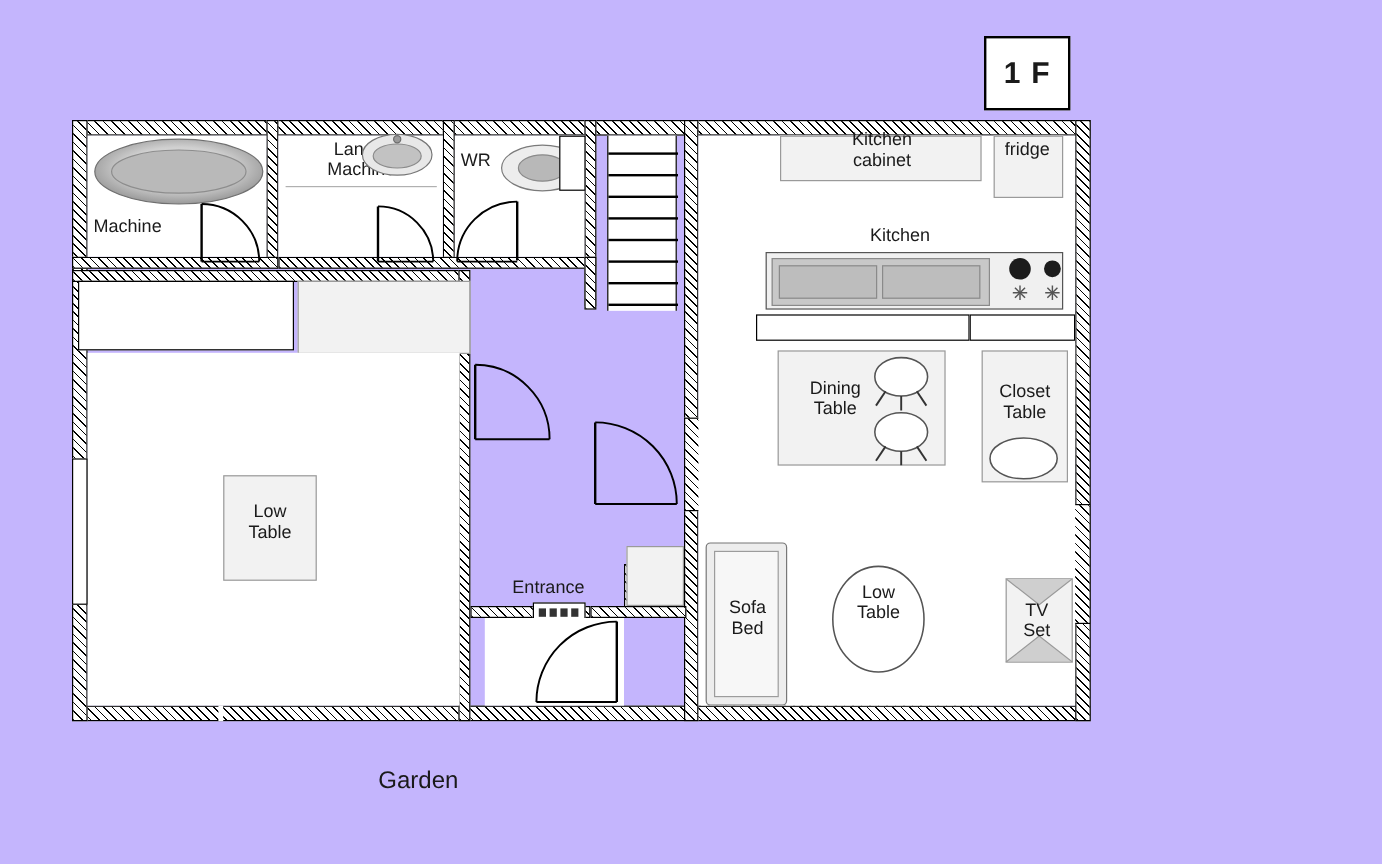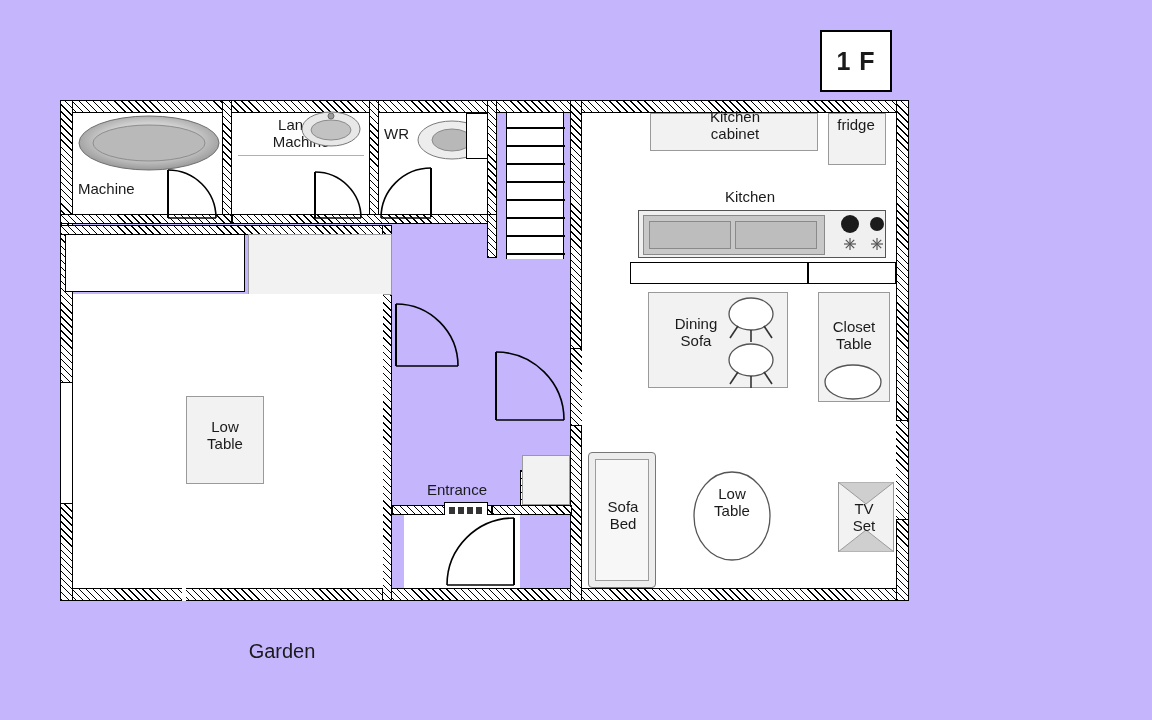--- a/index.html
+++ b/index.html
@@ -57,21 +57,21 @@
     background: #fff;
     display: flex; align-items: center; justify-content: center;
     font-size: 25px; font-weight: bold;
     letter-spacing: 1px;
   }
 
   .caption {
     position: absolute;
     font-size: 20px;
     color: #1a1a1a;
-    text-align: center;
+    text-align: right;
   }
 
   
   .stair-line { position: absolute; background: #000; height: 1.5px; }
 </style>
 </head>
 <body>
 
 <div id="canvas">
 
@@ -252,21 +252,21 @@
       <line x1="36.8" y1="27.8" x2="45.2" y2="36.2"></line>
         <line x1="45.2" y1="27.8" x2="36.8" y2="36.2"></line>
     </g>
   </svg>
 
   <div class="abs" style="left:630px; top:262px; width:178px; height:22px; background:#fff; border:1.5px solid #000;"></div>
   <div class="abs" style="left:808px; top:262px; width:88px; height:22px; background:#fff; border:1.5px solid #000;"></div>
 
   <div class="abs fill-light" style="left:648px; top:292px; width:140px; height:96px;"></div>
   <div class="lbl" style="left:648px; top:315px; width:96px;">Dining
-Sofa</div>
+Table</div>
 
   <svg class="abs" style="left:726px; top:296px; width:60px; height:92px;" viewBox="0 0 60 92">
     <ellipse cx="25" cy="18" rx="22" ry="16" fill="#fff" stroke="#555" stroke-width="1.3"></ellipse>
     <line x1="12" y1="30" x2="4" y2="42" stroke="#333" stroke-width="1.6"></line>
     <line x1="25" y1="34" x2="25" y2="46" stroke="#333" stroke-width="1.6"></line>
     <line x1="38" y1="30" x2="46" y2="42" stroke="#333" stroke-width="1.6"></line>
     <ellipse cx="25" cy="64" rx="22" ry="16" fill="#fff" stroke="#555" stroke-width="1.3"></ellipse>
     <line x1="12" y1="76" x2="4" y2="88" stroke="#333" stroke-width="1.6"></line>
     <line x1="25" y1="80" x2="25" y2="92" stroke="#333" stroke-width="1.6"></line>
     <line x1="38" y1="76" x2="46" y2="88" stroke="#333" stroke-width="1.6"></line>

